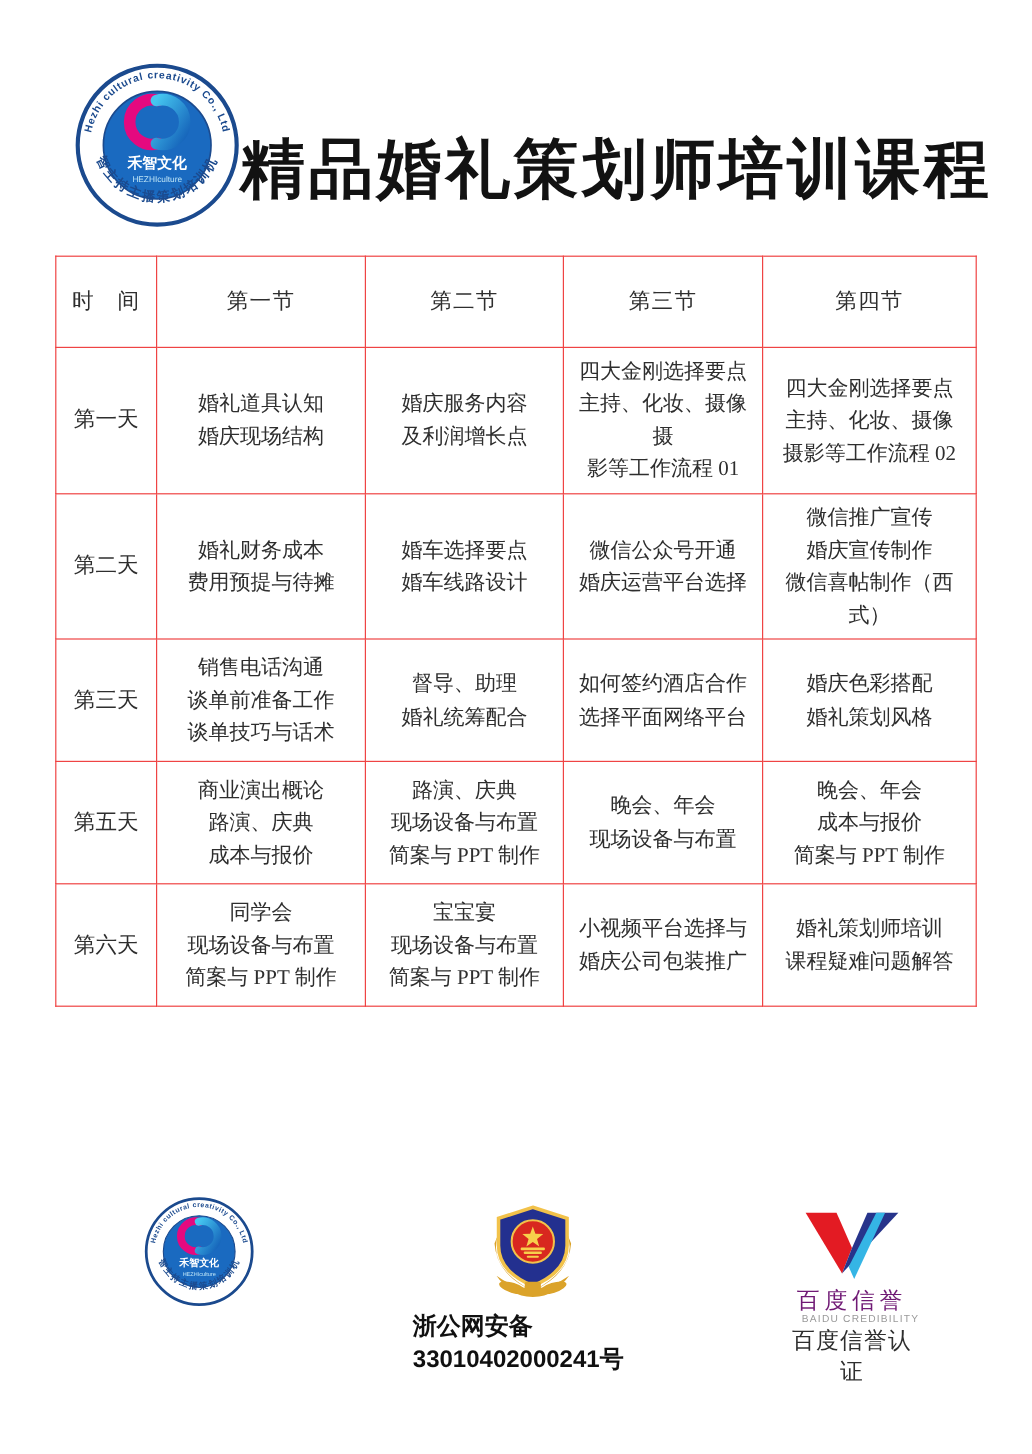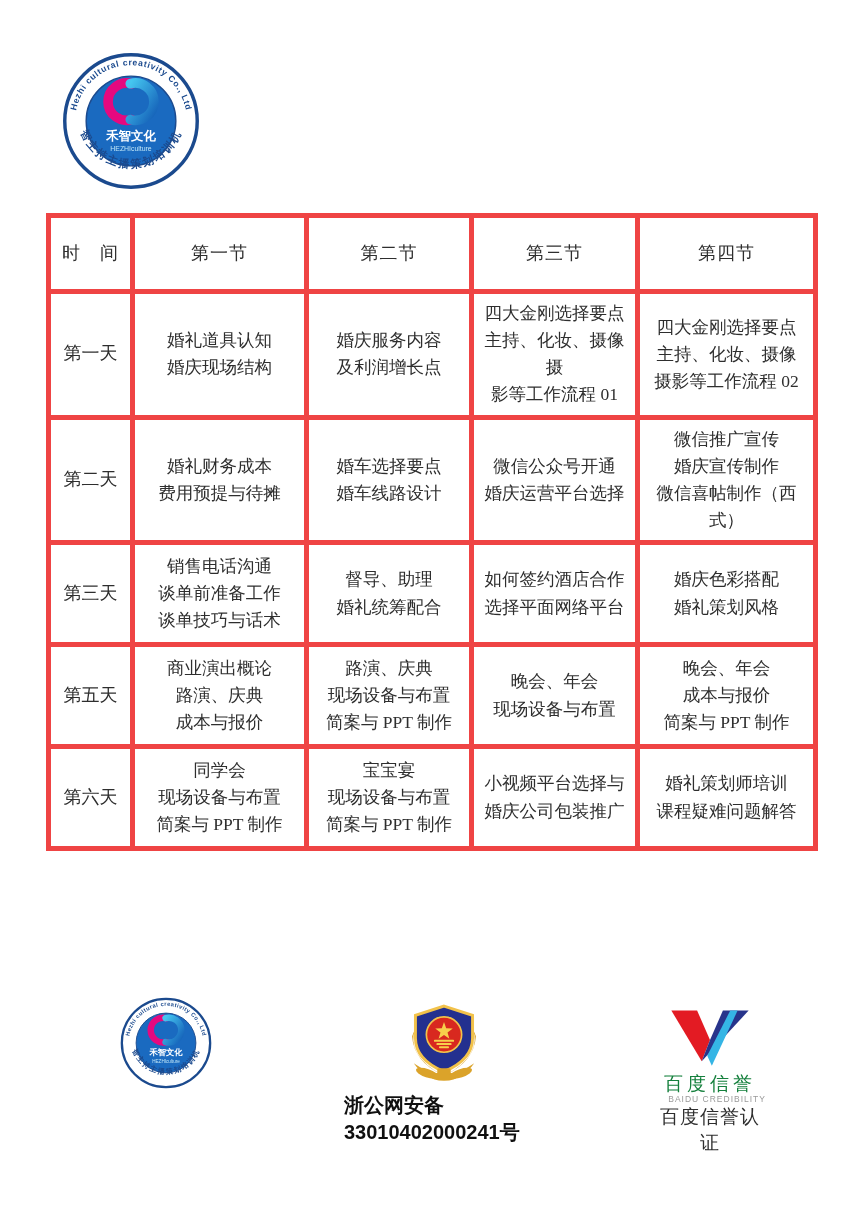--- a/index.html
+++ b/index.html
@@ -17,38 +17,38 @@
     position:absolute; left:200px; top:74px; width:600px;
     font-size:54px; font-weight:700; color:#121212;
     letter-spacing:3px; line-height:1.15; white-space:nowrap;
   }
   
   table.course {
     position:absolute; left:46px; top:213px; width:767px;
     border-collapse:collapse; table-layout:fixed;
   }
   table.course th, table.course td {
-    border:5px solid #ef4444;
+    border:1px solid #ef4444;
     text-align:center; vertical-align:middle;
     font-weight:400; font-size:17.5px; line-height:1.55;
     color:#2e2e2e; white-space:pre-line; padding:6px 4px;
   }
   table.course thead tr { height:76px; }
   table.course thead th { font-size:18px; letter-spacing:1px; }
   table.course tbody tr { height:102px; }
   table.course th.day { font-size:18px; }
   
   .footer-text {
     position:absolute; font-family:"Liberation Sans","DejaVu Sans",sans-serif;
   }
   .copyright { left:84px; top:1094px; width:220px; font-size:19px; color:#3d3d3d; letter-spacing:0.5px; }
   .police-record { left:344px; top:1092px; width:230px; font-size:20px; font-weight:700; color:#101010; }
   .police-badge { position:absolute; left:402px; top:999px; width:84px; height:88px; }
   .baidu-logo { position:absolute; left:664px; top:1010px; width:92px; height:60px; }
-  .baidu-name { left:660px; top:1071px; width:100px; font-size:19px; color:#15803d; letter-spacing:4px; text-align:center; }
+  .baidu-name { left:660px; top:1071px; width:100px; font-size:19px; color:#701a75; letter-spacing:4px; text-align:center; }
   .baidu-en { left:654px; top:1094px; width:112px; font-size:8.5px; color:#9a9a9a; letter-spacing:1px; text-align:right; }
   .baidu-cert { left:652px; top:1104px; width:116px; font-size:19px; color:#2e2e2e; letter-spacing:1px; text-align:center; }
 </style>
 </head>
 <body>
 
 <div class="page">
 
   <svg class="hezhi-logo header" viewBox="0 0 200 200">
     <defs>
@@ -68,20 +68,21 @@
       <textPath href="#arcBot1" startOffset="50%" text-anchor="middle">禾智主持主播策划培训机构</textPath>
     </text>
     <g>
       <path d="M101,46 A27,27 0 1 0 101,98" stroke="#e5097f" stroke-width="14" fill="none" stroke-linecap="round"></path>
       <path d="M99,46 A27,27 0 1 1 99,98" stroke="url(#swirlGrad1)" stroke-width="14" fill="none" stroke-linecap="round"></path>
     </g>
     <text x="100" y="127" text-anchor="middle" font-size="18" font-weight="bold" fill="#ffffff">禾智文化</text>
     <text x="100" y="144" text-anchor="middle" font-size="10" fill="#bfe6f7" font-family="Liberation Sans, sans-serif">HEZHIculture</text>
   </svg>
 
+  <h1 class="page-title">精品婚礼策划师培训课程</h1>
 
   <table class="course">
     <colgroup>
       <col style="width:84px">
         <col style="width:174px">
         <col style="width:165px">
         <col style="width:166px">
         <col style="width:178px">
     </colgroup>
     <thead>

